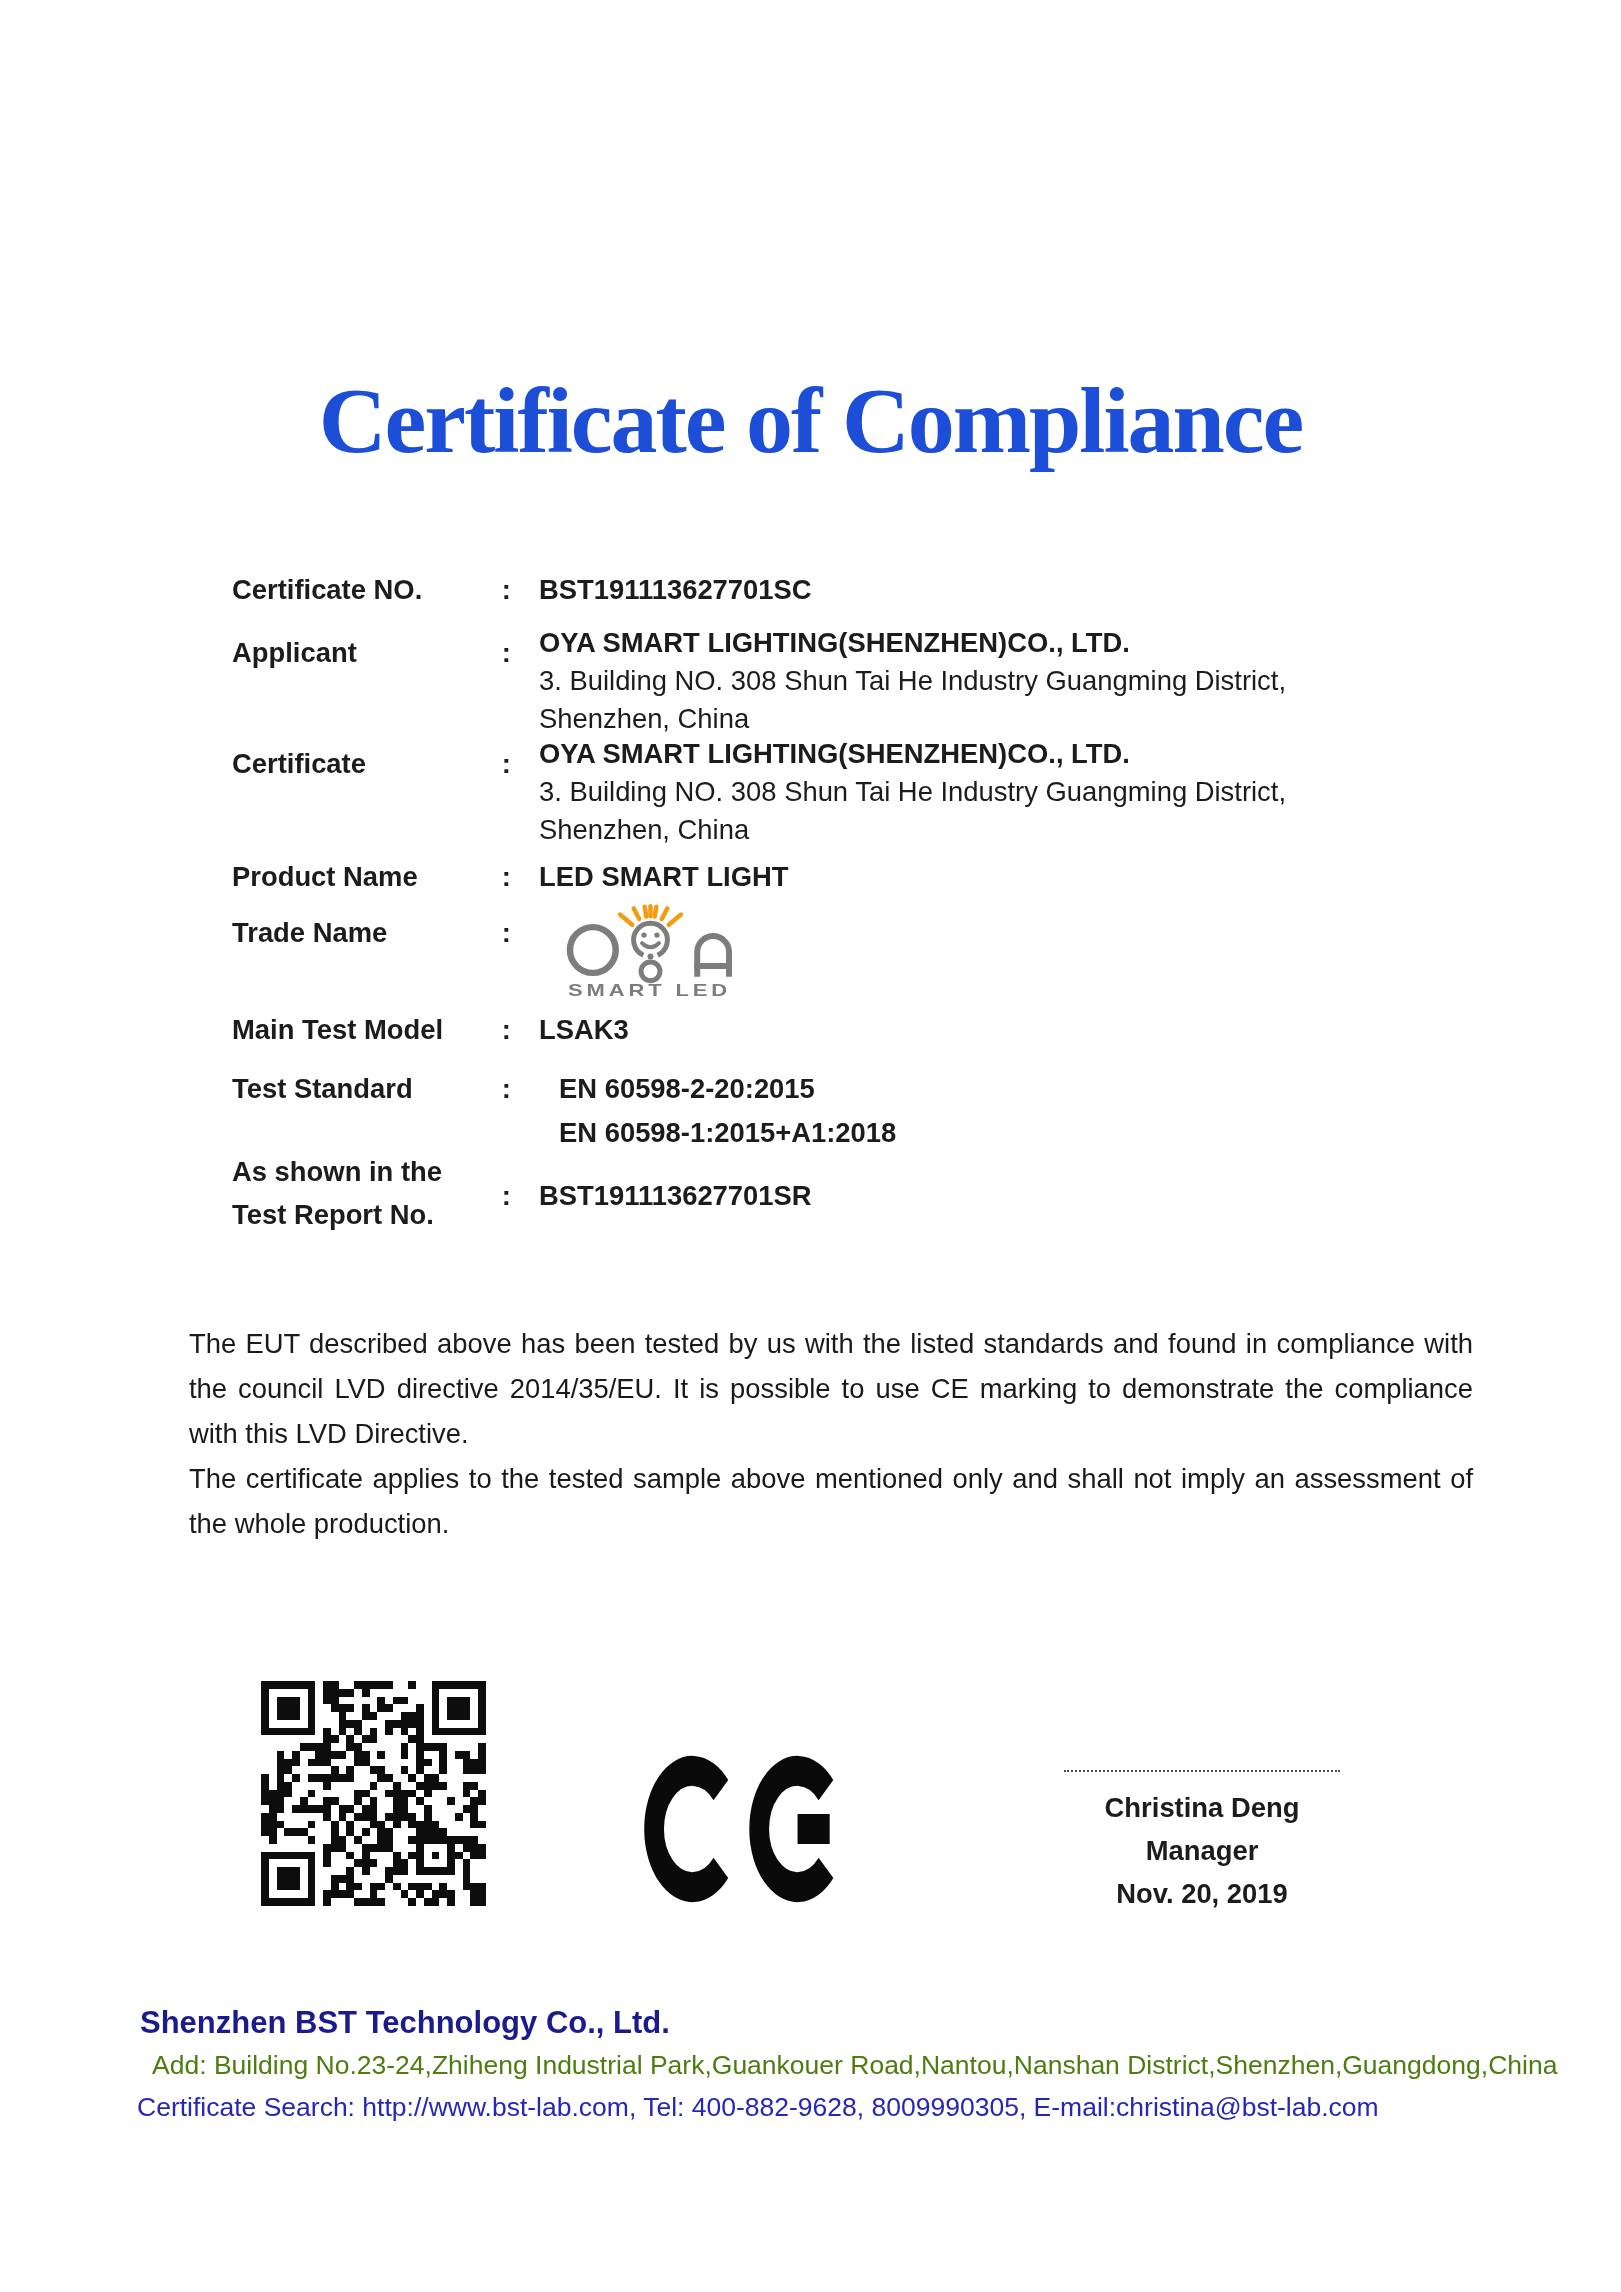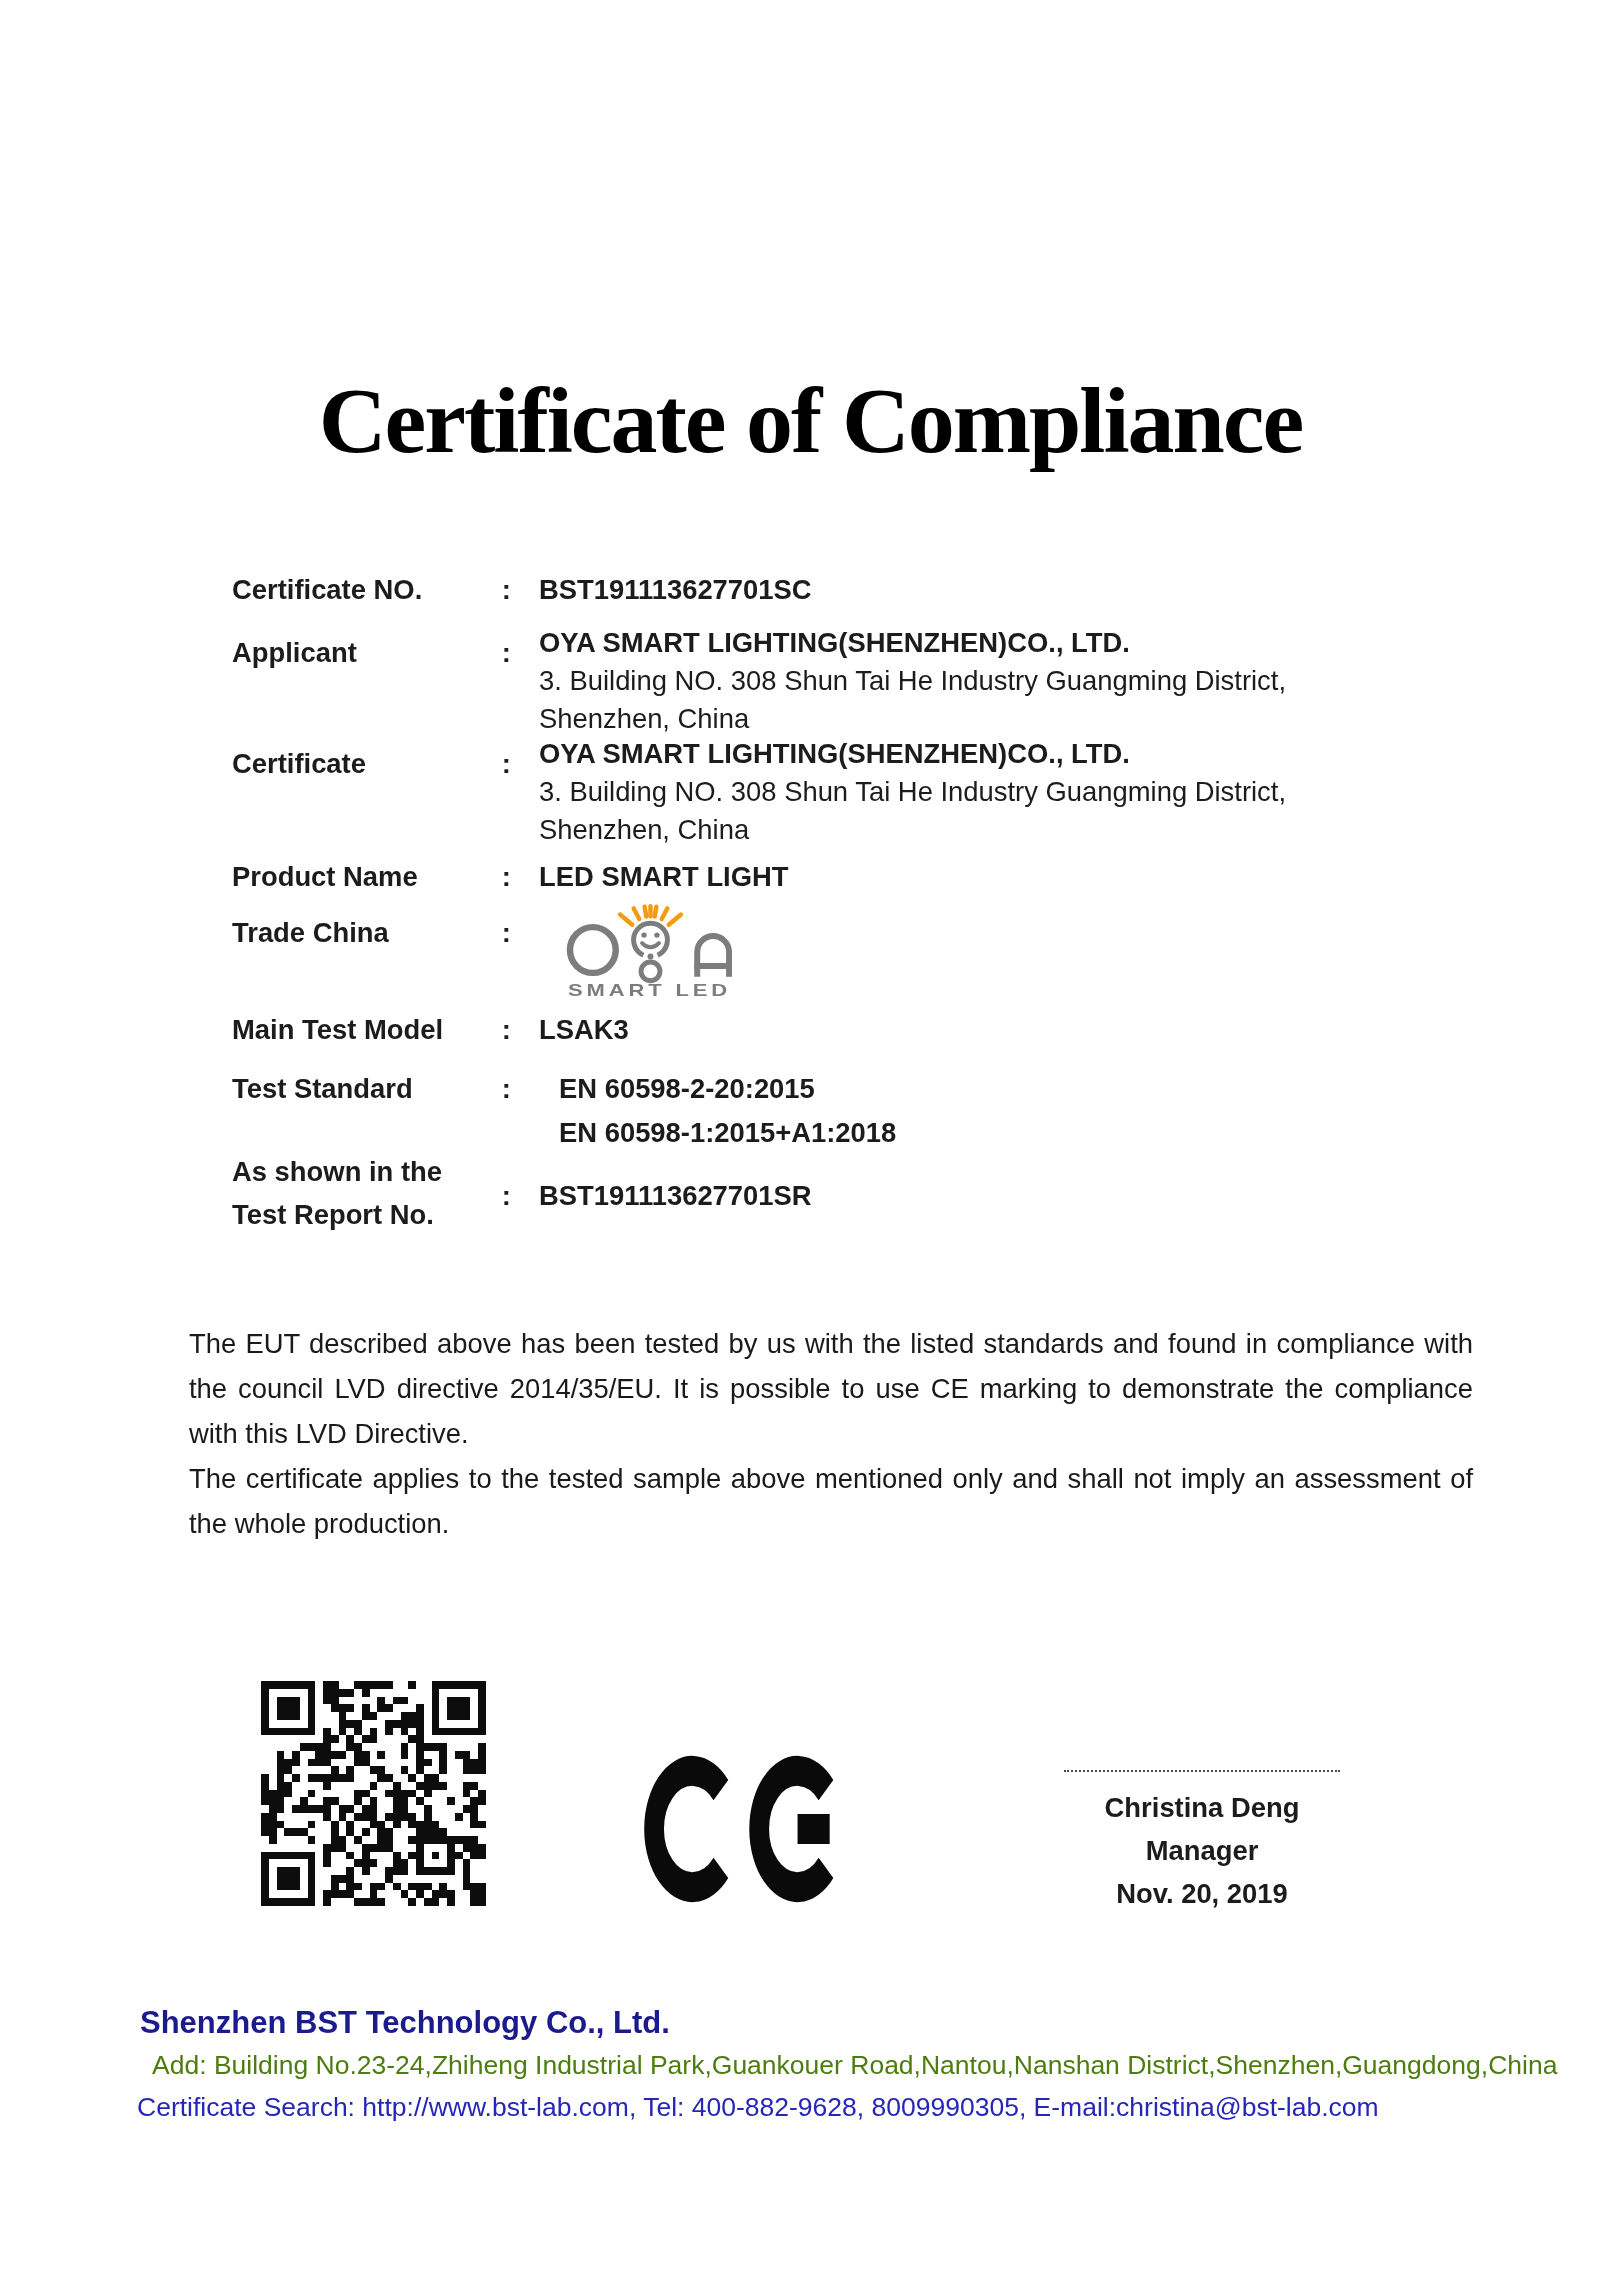--- a/index.html
+++ b/index.html
@@ -10,21 +10,21 @@
     font-family:"Liberation Sans", sans-serif;
     color:#1c1c1c;
     overflow:hidden;
   }
   .title{
     position:absolute;top:369px;left:0;width:100%;
     margin:0;text-align:center;
     font-family:"Liberation Serif", serif;
     font-weight:bold;font-size:94px;line-height:1.1;
     letter-spacing:-2px;
-    color:#000000;
+    color:#1d4ed8;
   }
   .row{
     position:absolute;left:232px;width:1228px;
     display:flex;align-items:flex-start;
     font-size:27.4px;line-height:34px;
   }
   .lbl{width:260px;font-weight:700;flex:none;}
   .colon{width:47px;flex:none;font-weight:700;padding-left:9.8px;box-sizing:border-box;}
   .val{flex:1;font-weight:700;}
   .val-multi{line-height:38px;}
@@ -85,21 +85,21 @@
     </div>
   </div>
 
   <div class="row" style="top:860px">
     <div class="lbl">Product Name</div>
     <div class="colon">:</div>
     <div class="val">LED SMART LIGHT</div>
   </div>
 
   <div class="row" style="top:898px">
-    <div class="lbl pad18">Trade China</div>
+    <div class="lbl pad18">Trade Name</div>
     <div class="colon pad18">:</div>
     <div class="val logo-box">
       <svg width="169" height="102" viewBox="0 0 170 102" style="font-size:28px">
 
         <circle cx="27" cy="52" r="23" fill="none" stroke="#7d7d7d" stroke-width="6.5"></circle>
 
         <path d="M 77.8 57.4 A 17 17 0 1 1 92.2 57.4" fill="none" stroke="#7d7d7d" stroke-width="5"></path>
         <circle cx="78.5" cy="37" r="2.7" fill="#7d7d7d"></circle>
         <circle cx="91.5" cy="37" r="2.7" fill="#7d7d7d"></circle>
         <path d="M 76.5 45 Q 85 53.5 93.5 45" fill="none" stroke="#7d7d7d" stroke-width="4" stroke-linecap="round"></path>

